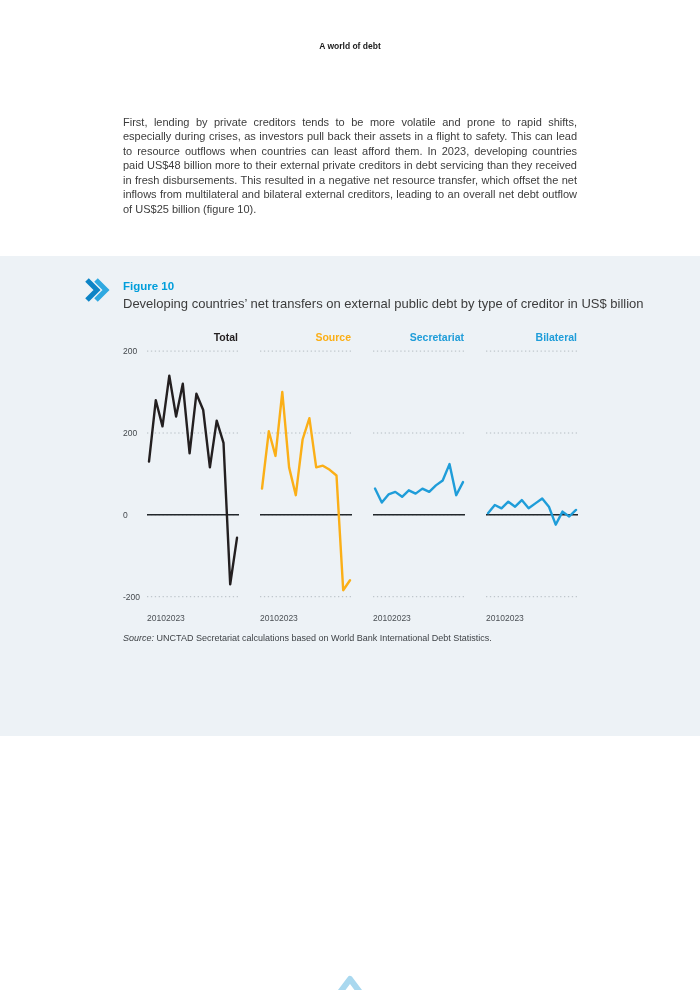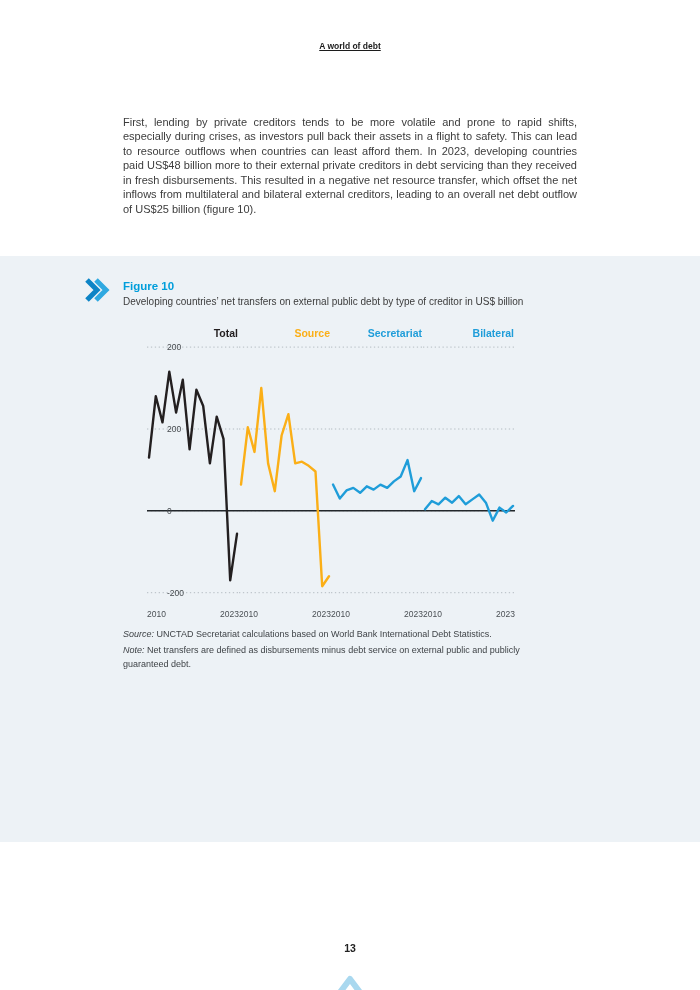--- a/index.html
+++ b/index.html
@@ -3,44 +3,44 @@
 <meta charset="utf-8">
 <style>
   html, body { margin: 0; padding: 0; }
   body {
     width: 700px; height: 990px; position: relative; overflow: hidden;
     background: #ffffff; color: #3a3a3a;
     font-family: "Liberation Sans", sans-serif;
   }
 
   .running-header { padding-top: 40px; text-align: center; font-size: 8.5px; line-height: 1.5; color: #1c1c1c; }
-  .rh-title { font-weight: bold; text-decoration: underline; }
+  .rh-title { font-weight: bold; }
 
   .body-paragraph {
     width: 454px; margin: 62px 0 0 123px;
     font-size: 11px; line-height: 1.32; text-align: justify; color: #3c3c3c;
   }
 
   .figure-block {
-    position: relative; margin-top: 40px; width: 700px; height: 586px;
+    position: relative; margin-top: 40px; width: 700px; height: 480px;
     background: #edf2f6; padding: 24px 0 0 123px; box-sizing: border-box;
   }
   .figure-marker { position: absolute; left: 84px; top: 22px; width: 26px; height: 24px; }
   .figure-label { font-size: 11.5px; font-weight: bold; color: #009edb; }
   .figure-title { font-size: 11.5px; font-weight: bold; color: #2b2b2b; margin: 4px 0 0 0; }
-  .figure-subtitle { font-size: 10px; color: #3c3c3c; margin-top: 4px; white-space: nowrap; }
+  .figure-subtitle { font-size: 13px; color: #3c3c3c; margin-top: 4px; white-space: nowrap; }
 
   .charts { display: flex; margin-top: 20px; }
   .ylabels { position: relative; width: 24px; margin-top: 16px; height: 262px; font-size: 8.5px; color: #44494d; flex: none; }
-  .ylabels span { position: absolute; left: 0; margin-left: 44px; }
-  .panels { display: flex; }
+  .ylabels span { position: absolute; left: 0; }
+  .panels { display: flex; gap: 21px; }
   .panel { width: 92px; flex: none; }
   .panel-header { height: 16px; font-size: 10.5px; font-weight: bold; text-align: right; padding-right: 1px; }
   .panel svg { display: block; width: 92px; height: 262px; }
-  .xlabels { display: flex; justify-content: space-between; margin-top: 4px; font-size: 8.5px; color: #4a4f54; }
+  .xlabels { display: flex; margin-top: 4px; font-size: 8.5px; color: #4a4f54; }
 
   .figure-source { margin-top: 10px; font-size: 9px; color: #3f4347; width: 456px; }
   .figure-note { margin-top: 5px; font-size: 9px; line-height: 1.5; color: #3f4347; width: 440px; }
   .em-label { font-style: italic; }
 
   .page-footer { position: absolute; left: 0; bottom: 0; width: 100%; height: 60px; }
   .page-number { position: absolute; left: 0; bottom: 36px; width: 100%; text-align: center; font-size: 10.5px; font-weight: bold; color: #222; }
   .footer-chevron { position: absolute; left: 335px; bottom: -9px; width: 30px; height: 26px; }
 </style>
 </head>
@@ -135,24 +135,19 @@
         </div>
       </div>
 
     </div>
   </div>
 
   <div class="figure-source">
     <span class="em-label">Source:</span>
     <span>UNCTAD Secretariat calculations based on World Bank International Debt Statistics.</span>
   </div>
-  <div class="figure-note">
-    <span class="em-label">Note:</span>
-    <span>Net transfers are defined as disbursements minus debt service on external public and publicly guaranteed debt.</span>
-  </div>
 </section>
 
 <footer class="page-footer">
-  <div class="page-number">13</div>
   <svg class="footer-chevron" viewBox="0 0 30 26" aria-hidden="true">
     <path d="M3 22 L15 6 L27 22" fill="none" stroke="#a9d8ef" stroke-width="6" stroke-linecap="round" stroke-linejoin="round"></path>
   </svg>
 </footer>
 
 </body></html>

